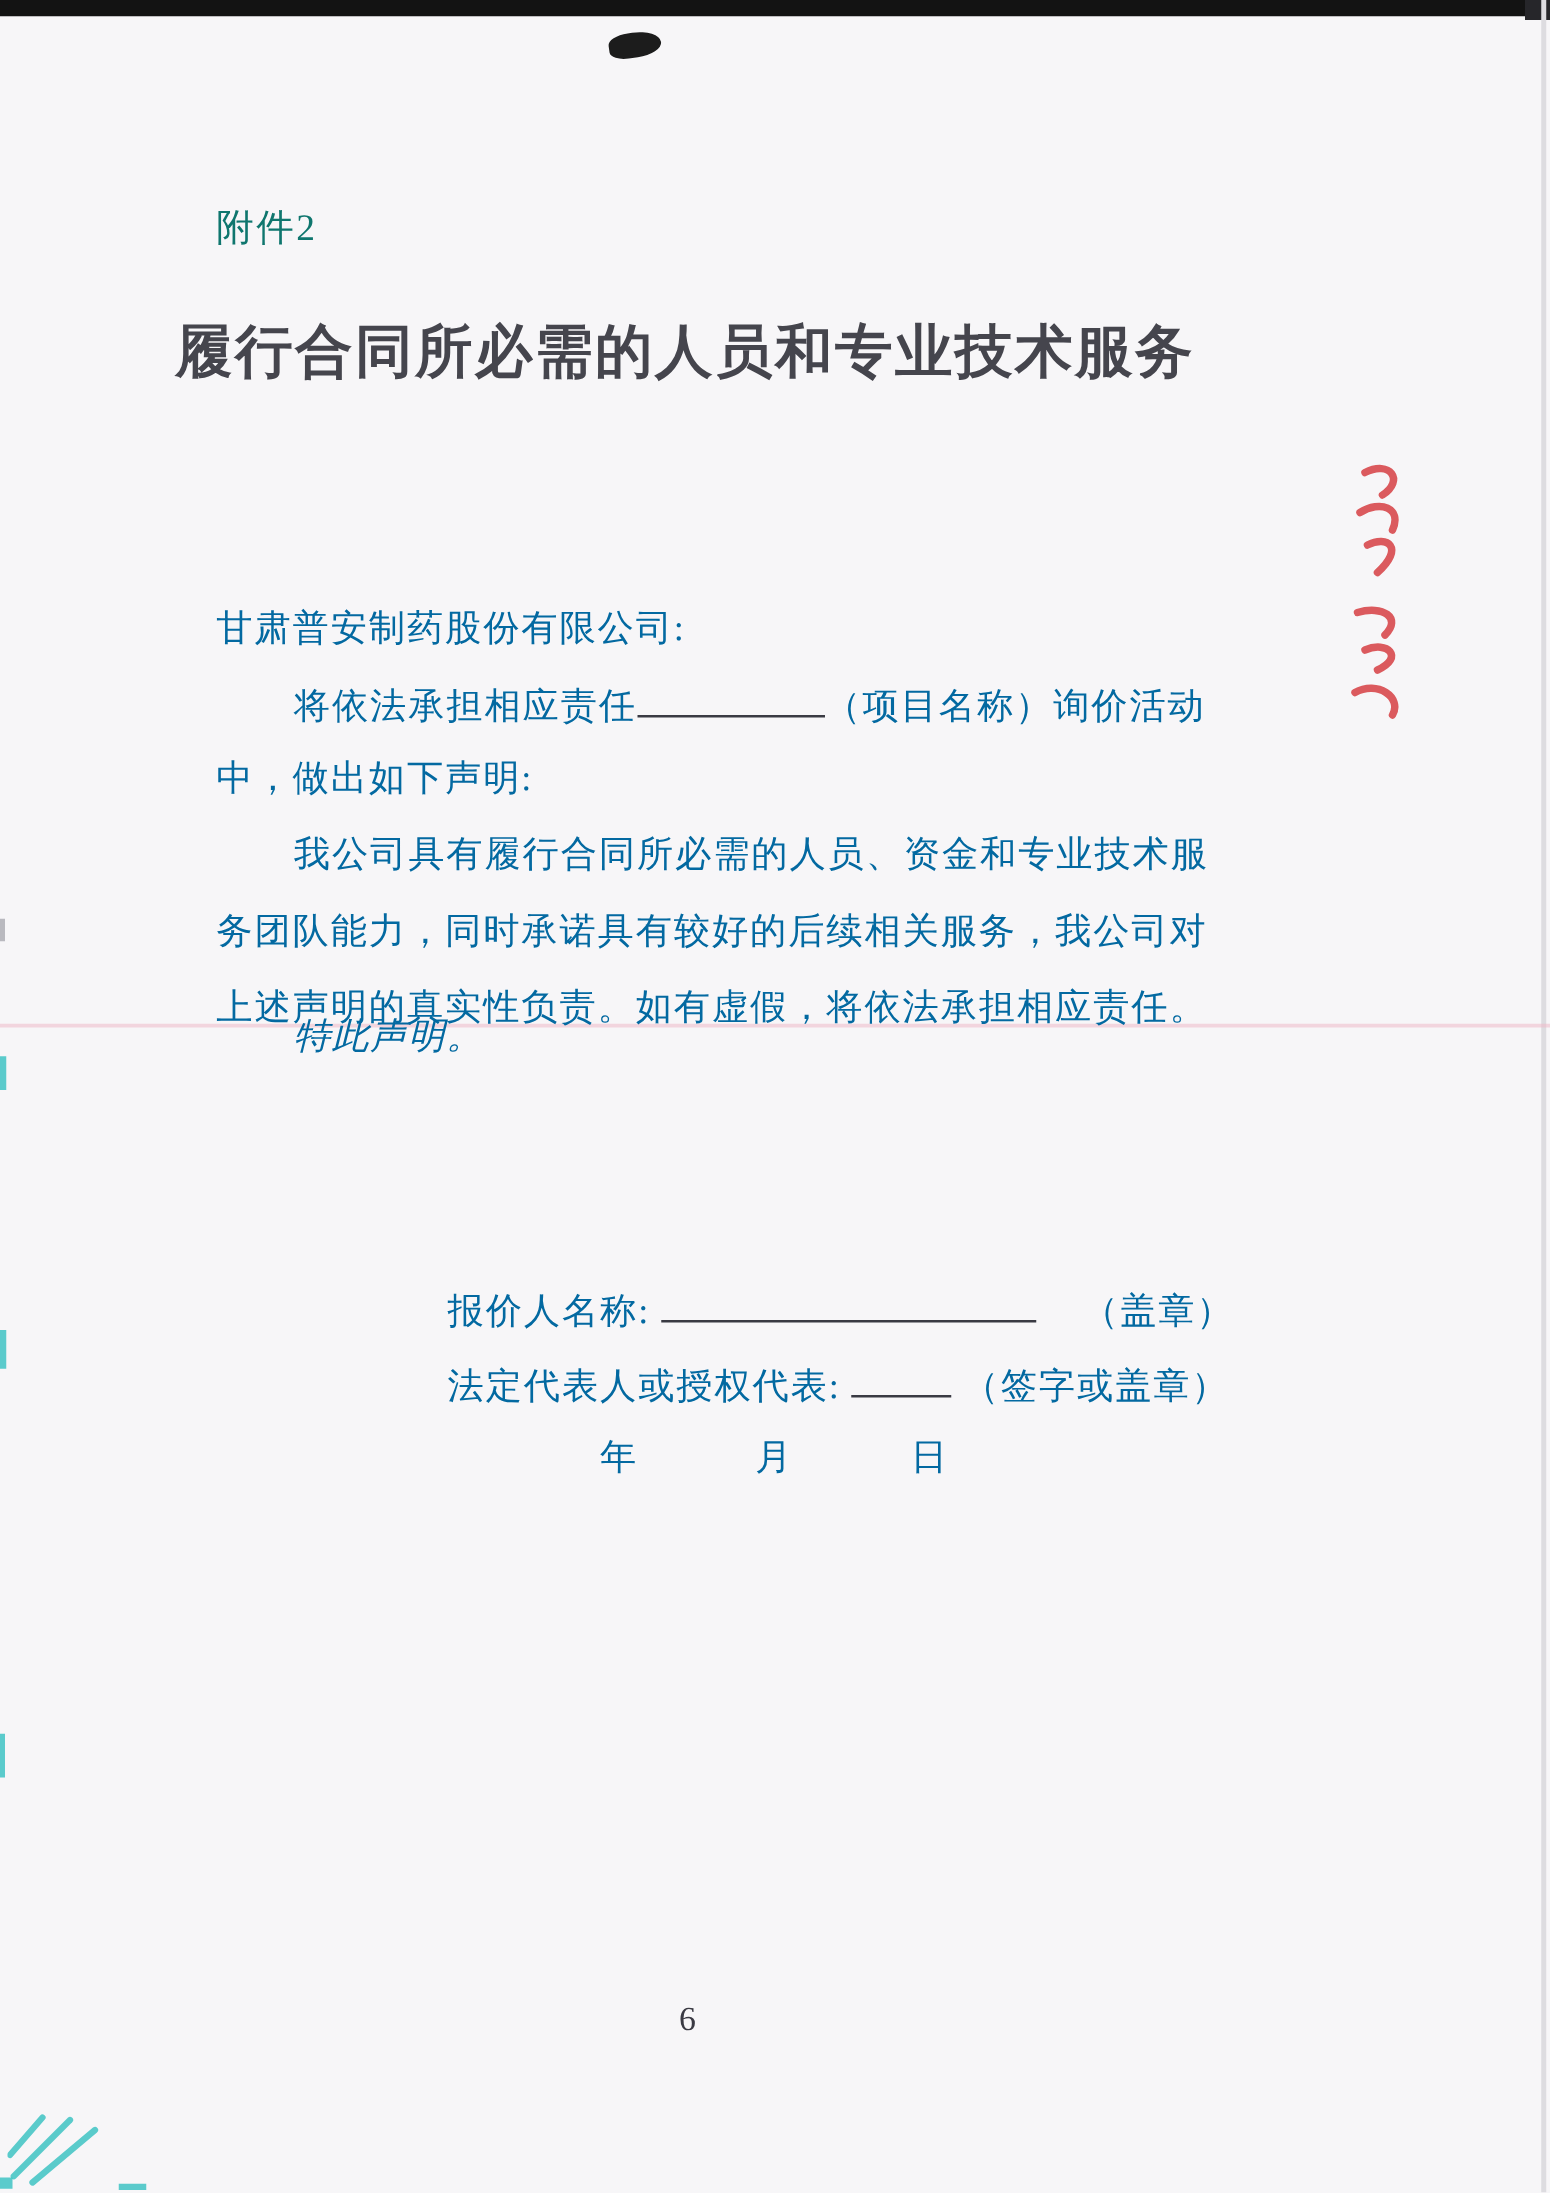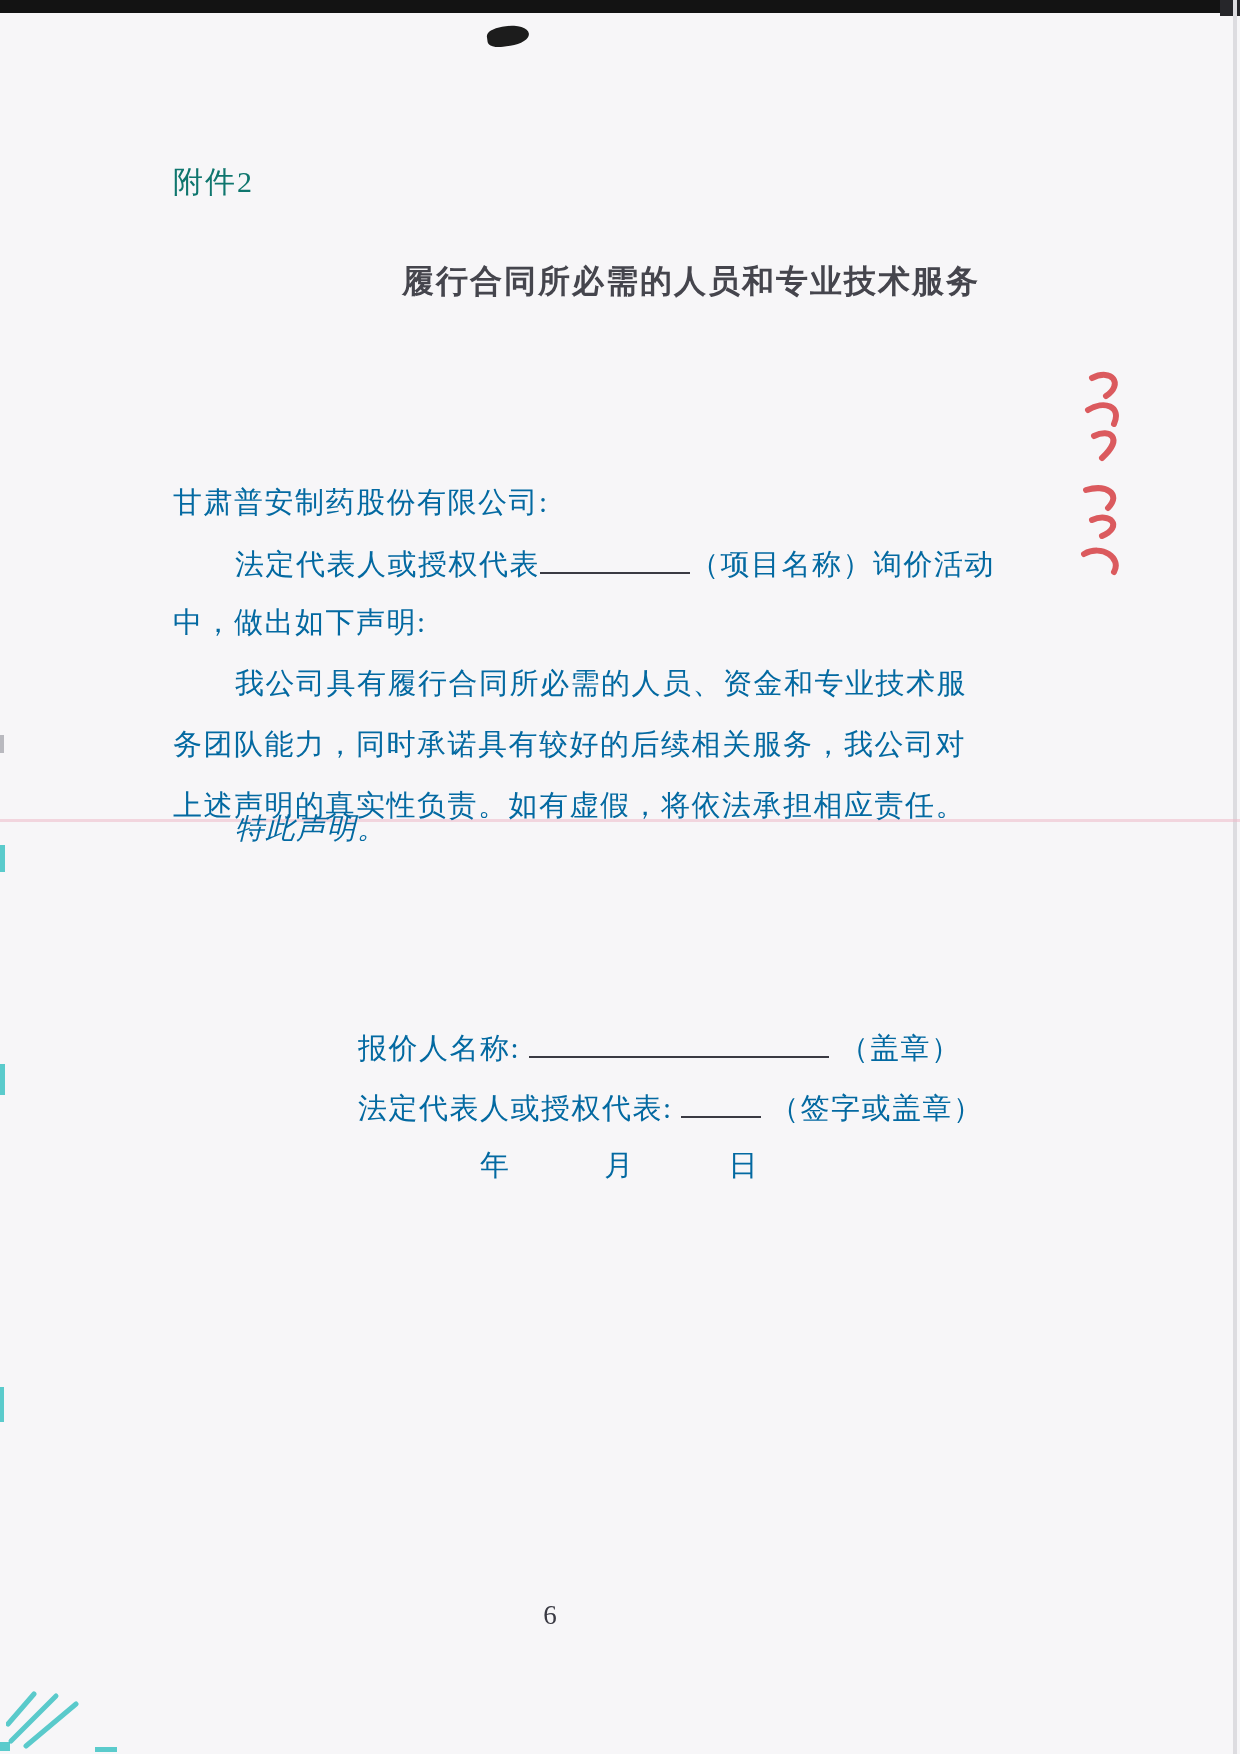--- a/index.html
+++ b/index.html
@@ -31,24 +31,24 @@
   .rm5 { left: 95px; top: 1747px; width: 22px; height: 5px; }
   .edge-dash { left: 0; top: 735px; width: 4px; height: 18px; background: #b9b9bf; }
 
   
   .attachment {
     left: 173px; top: 162px;
     font-size: 30px; letter-spacing: 2px; color: #0f766e;
   }
   .title-block {
     left: 140px; top: 252px; width: 840px;
-    text-align: right;
+    text-align: left;
     font-family: "Liberation Sans", sans-serif;
     font-weight: 700;
-    font-size: 32px; line-height: 58px; letter-spacing: 2px;
+    font-size: 46px; line-height: 58px; letter-spacing: 2px;
     color: #45454d;
   }
   .bodyline {
     font-size: 29px; letter-spacing: 1.5px; color: #0369a1;
     white-space: nowrap;
   }
   .l-salutation { left: 173px; top: 483px; }
   .l-p1a { left: 235px; top: 542px; }
   .l-p1b { left: 173px; top: 603px; text-align: right; }
   .l-p2a { left: 235px; top: 664px; text-align: center; }
@@ -61,21 +61,21 @@
     border-bottom: 2px solid #3a3a43;
     height: 1.05em; vertical-align: baseline;
   }
   .blank-project { width: 150px; }
   .blank-bidder  { width: 300px; }
   .blank-rep     { width: 80px; }
 
   .l-sign1 { left: 358px; top: 1026px; }
   .l-sign2 { left: 358px; top: 1086px; }
   .l-date  { left: 480px; top: 1146px; }
-  .seal-note { margin-left: 2px; }
+  .seal-note { margin-left: 28px; }
   .date-gap { margin-right: 85px; }
 
   .page-number {
     left: 0; top: 1600px; width: 1100px;
     text-align: center; font-size: 27px; color: #3a3a43;
   }
 
   .stamp-frag { opacity: .9; }
 </style>
 </head>
@@ -118,21 +118,21 @@
 
 <div class="abs attachment">附件2</div>
 
 <div class="abs title-block">
   <div>履行合同所必需的人员和专业技术服务</div>
 </div>
 
 <div class="abs bodyline l-salutation">甘肃普安制药股份有限公司:</div>
 
 <div class="abs bodyline l-p1a">
-  <span>法定代表人或授权代表</span><span class="blank blank-project"></span><span>（项目名称）询价活动</span>
+  <span>将依法承担相应责任</span><span class="blank blank-project"></span><span>（项目名称）询价活动</span>
 </div>
 
 <div class="abs bodyline l-p1b">中，做出如下声明:</div>
 
 <div class="abs bodyline l-p2a">我公司具有履行合同所必需的人员、资金和专业技术服</div>
 <div class="abs bodyline l-p2b">务团队能力，同时承诺具有较好的后续相关服务，我公司对</div>
 <div class="abs bodyline l-p2c">上述声明的真实性负责。如有虚假，将依法承担相应责任。</div>
 
 <div class="abs bodyline l-p3">特此声明。</div>
 

